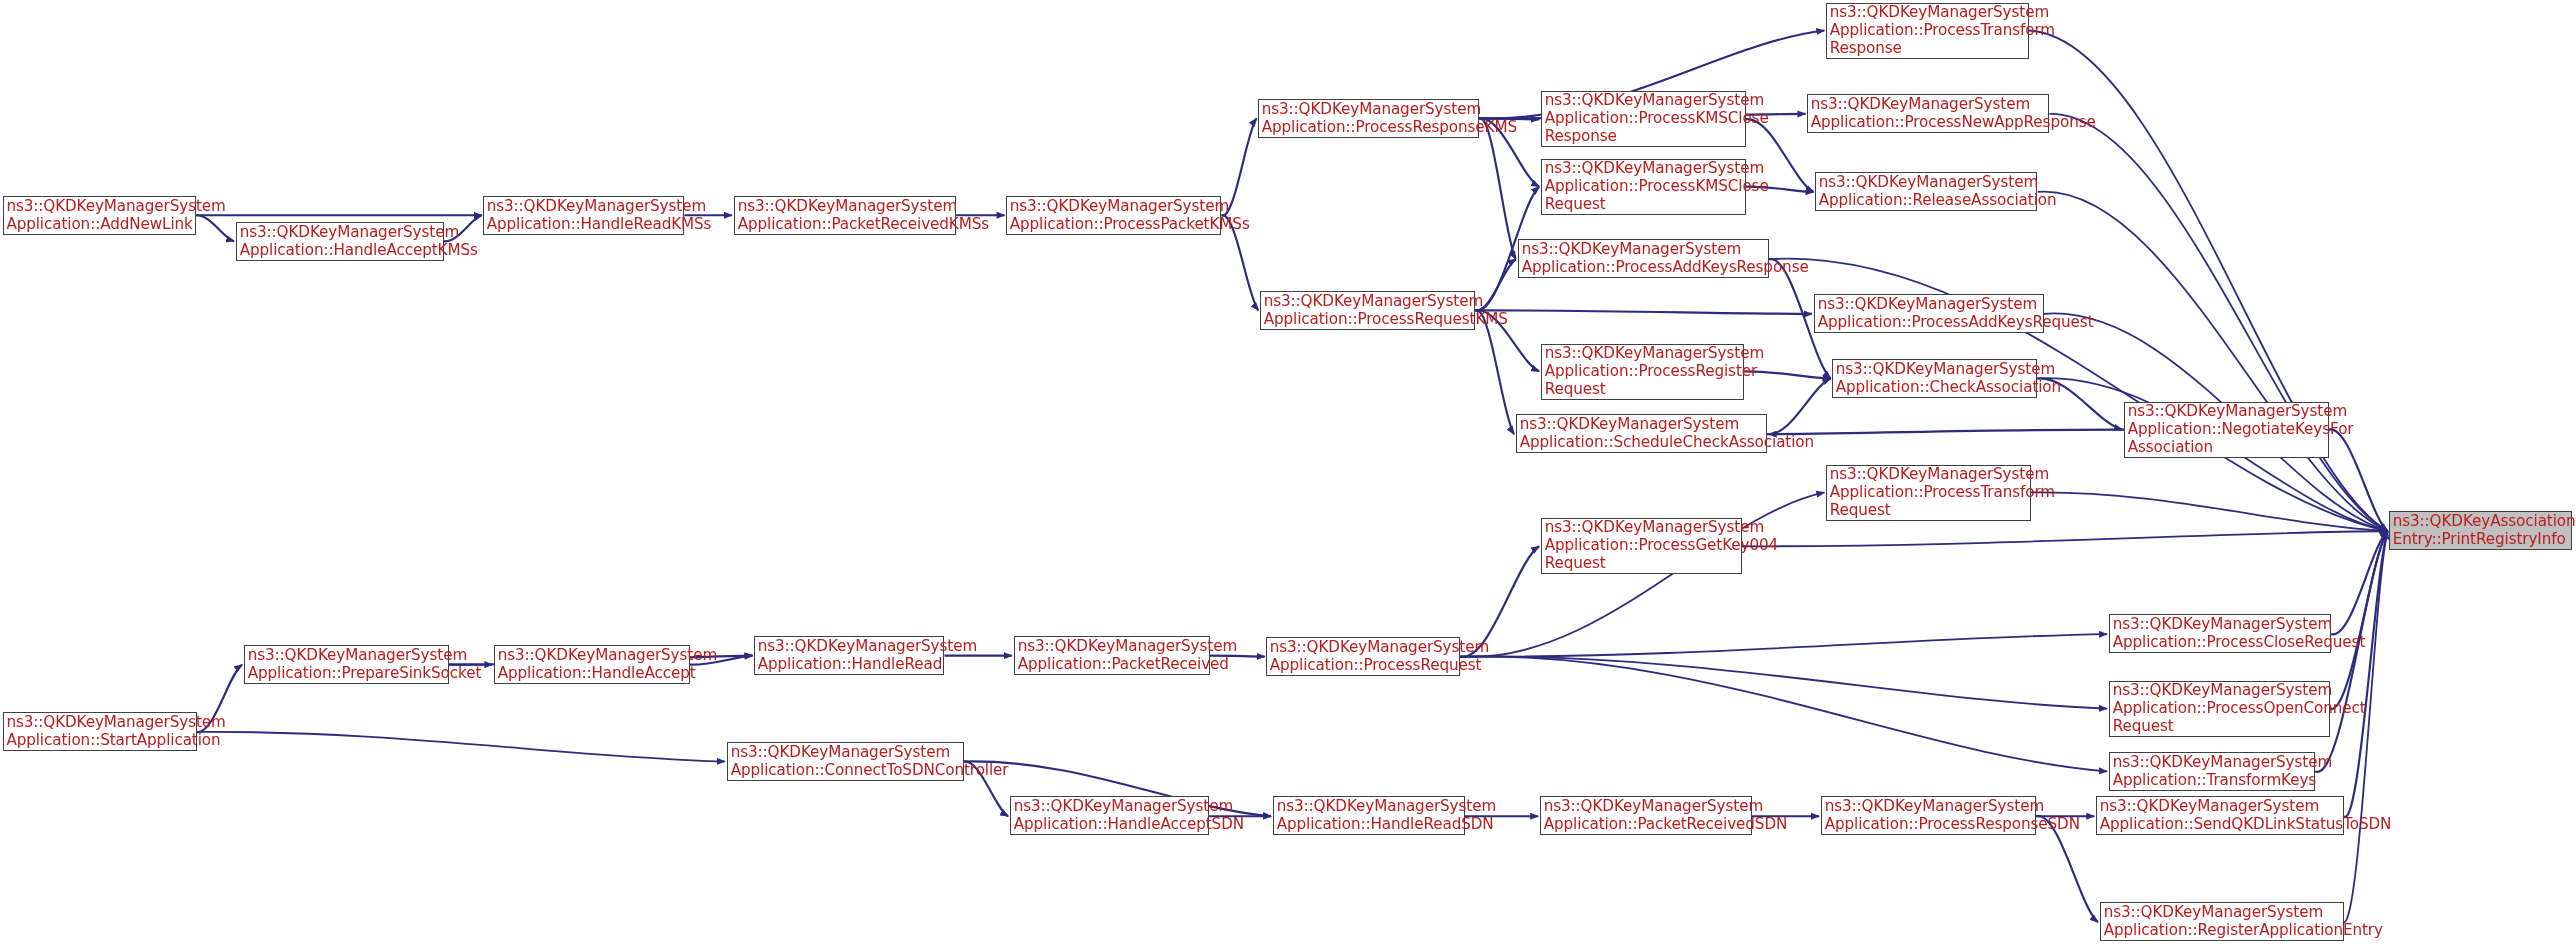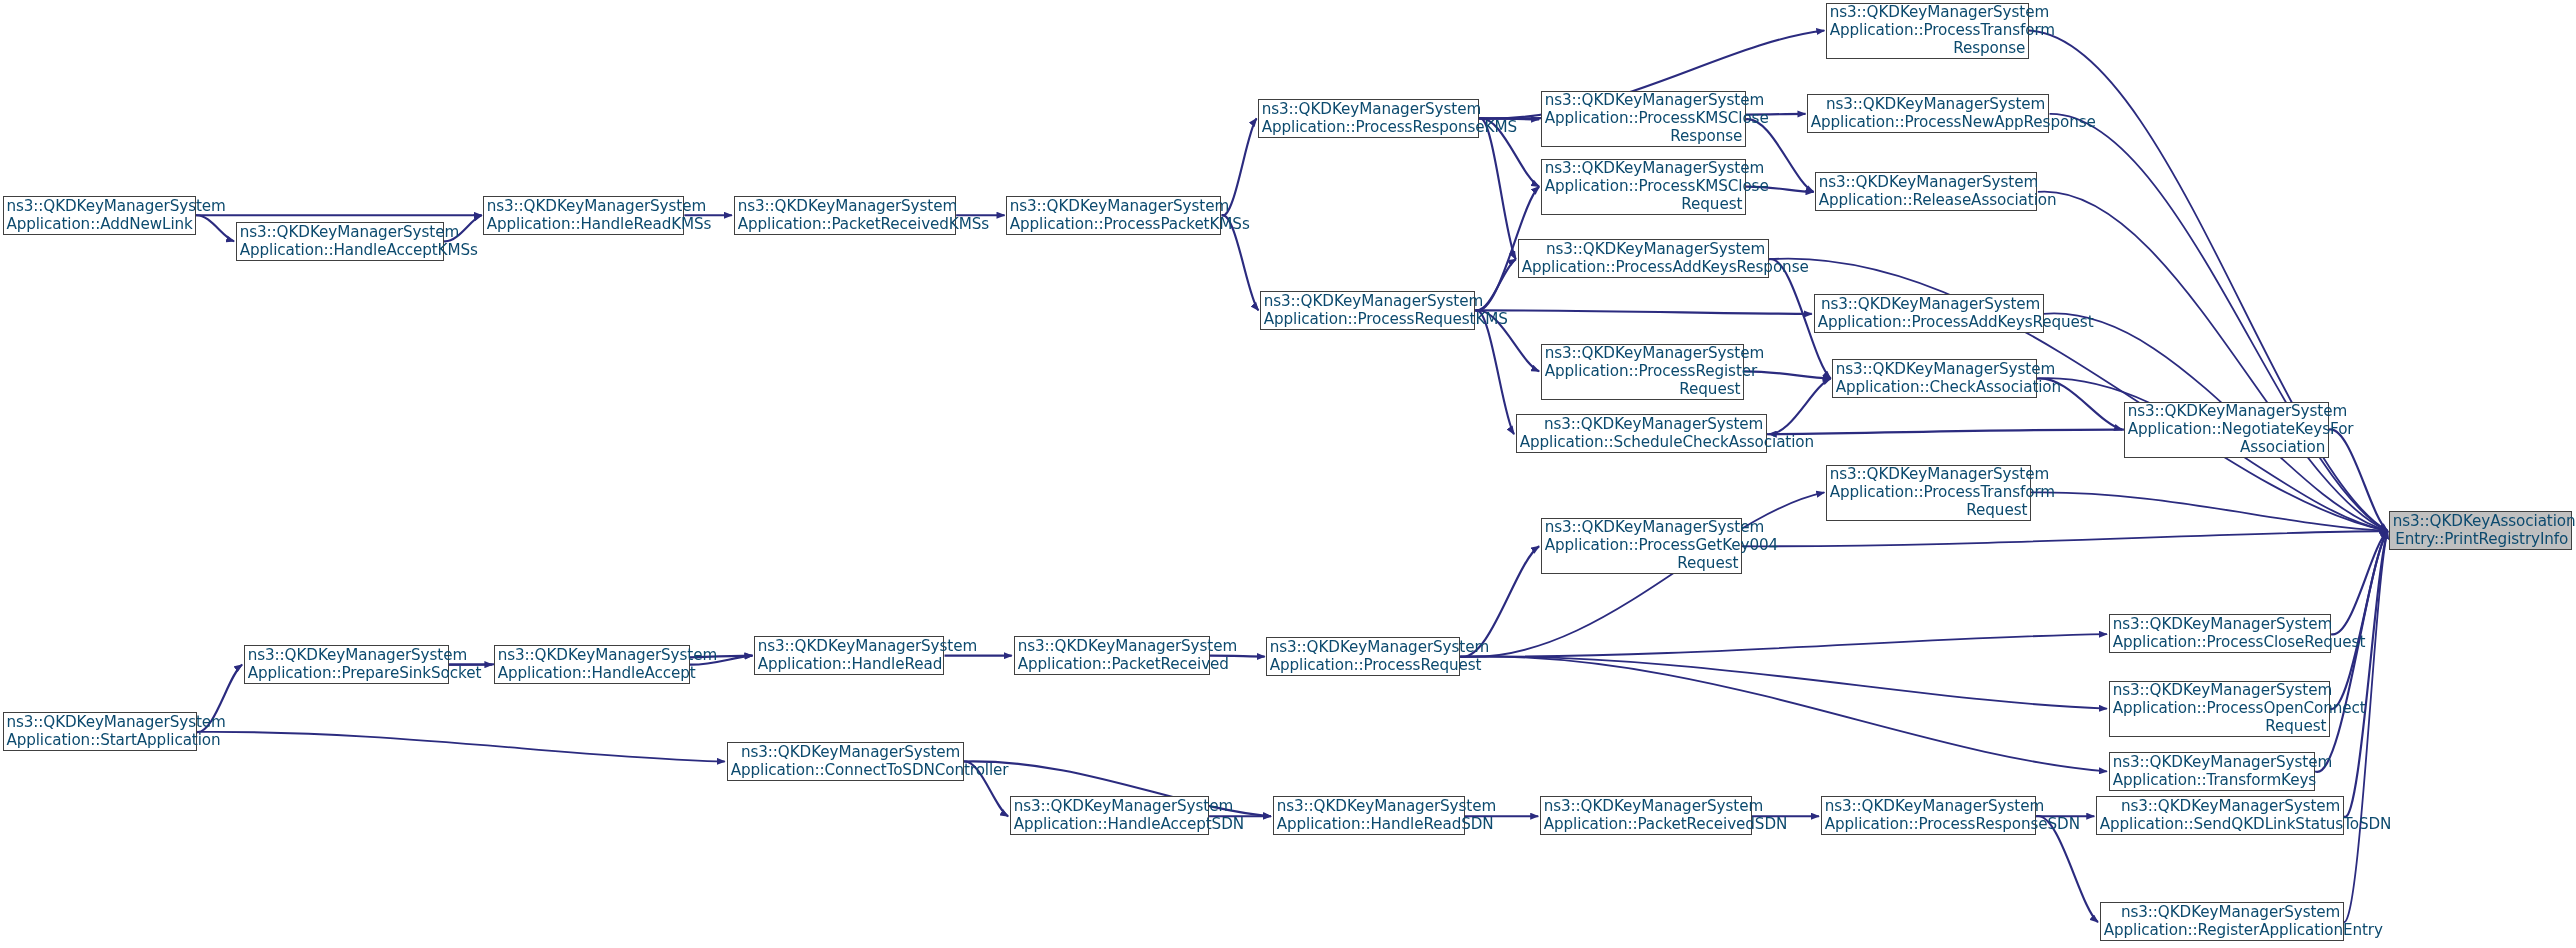--- a/index.html
+++ b/index.html
@@ -20,25 +20,25 @@
     left: 0;
     top: 0;
     width: 2576px;
     height: 949px;
   }
   .node {
     position: absolute;
     box-sizing: border-box;
     border: 1.8px solid #404040;
     background: #ffffff;
-    color: #0c4a6e;
+    color: #b91c1c;
     display: flex;
     align-items: center;
     justify-content: center;
-    text-align: right;
+    text-align: left;
     font-size: 15.2px;
     line-height: 1.18;
     letter-spacing: -0.1px;
     padding: 0.9px 2.7px;
     white-space: pre-line;
   }
   .node.highlight {
     background: #c0c0c0;
     border-color: #404040;
   }

